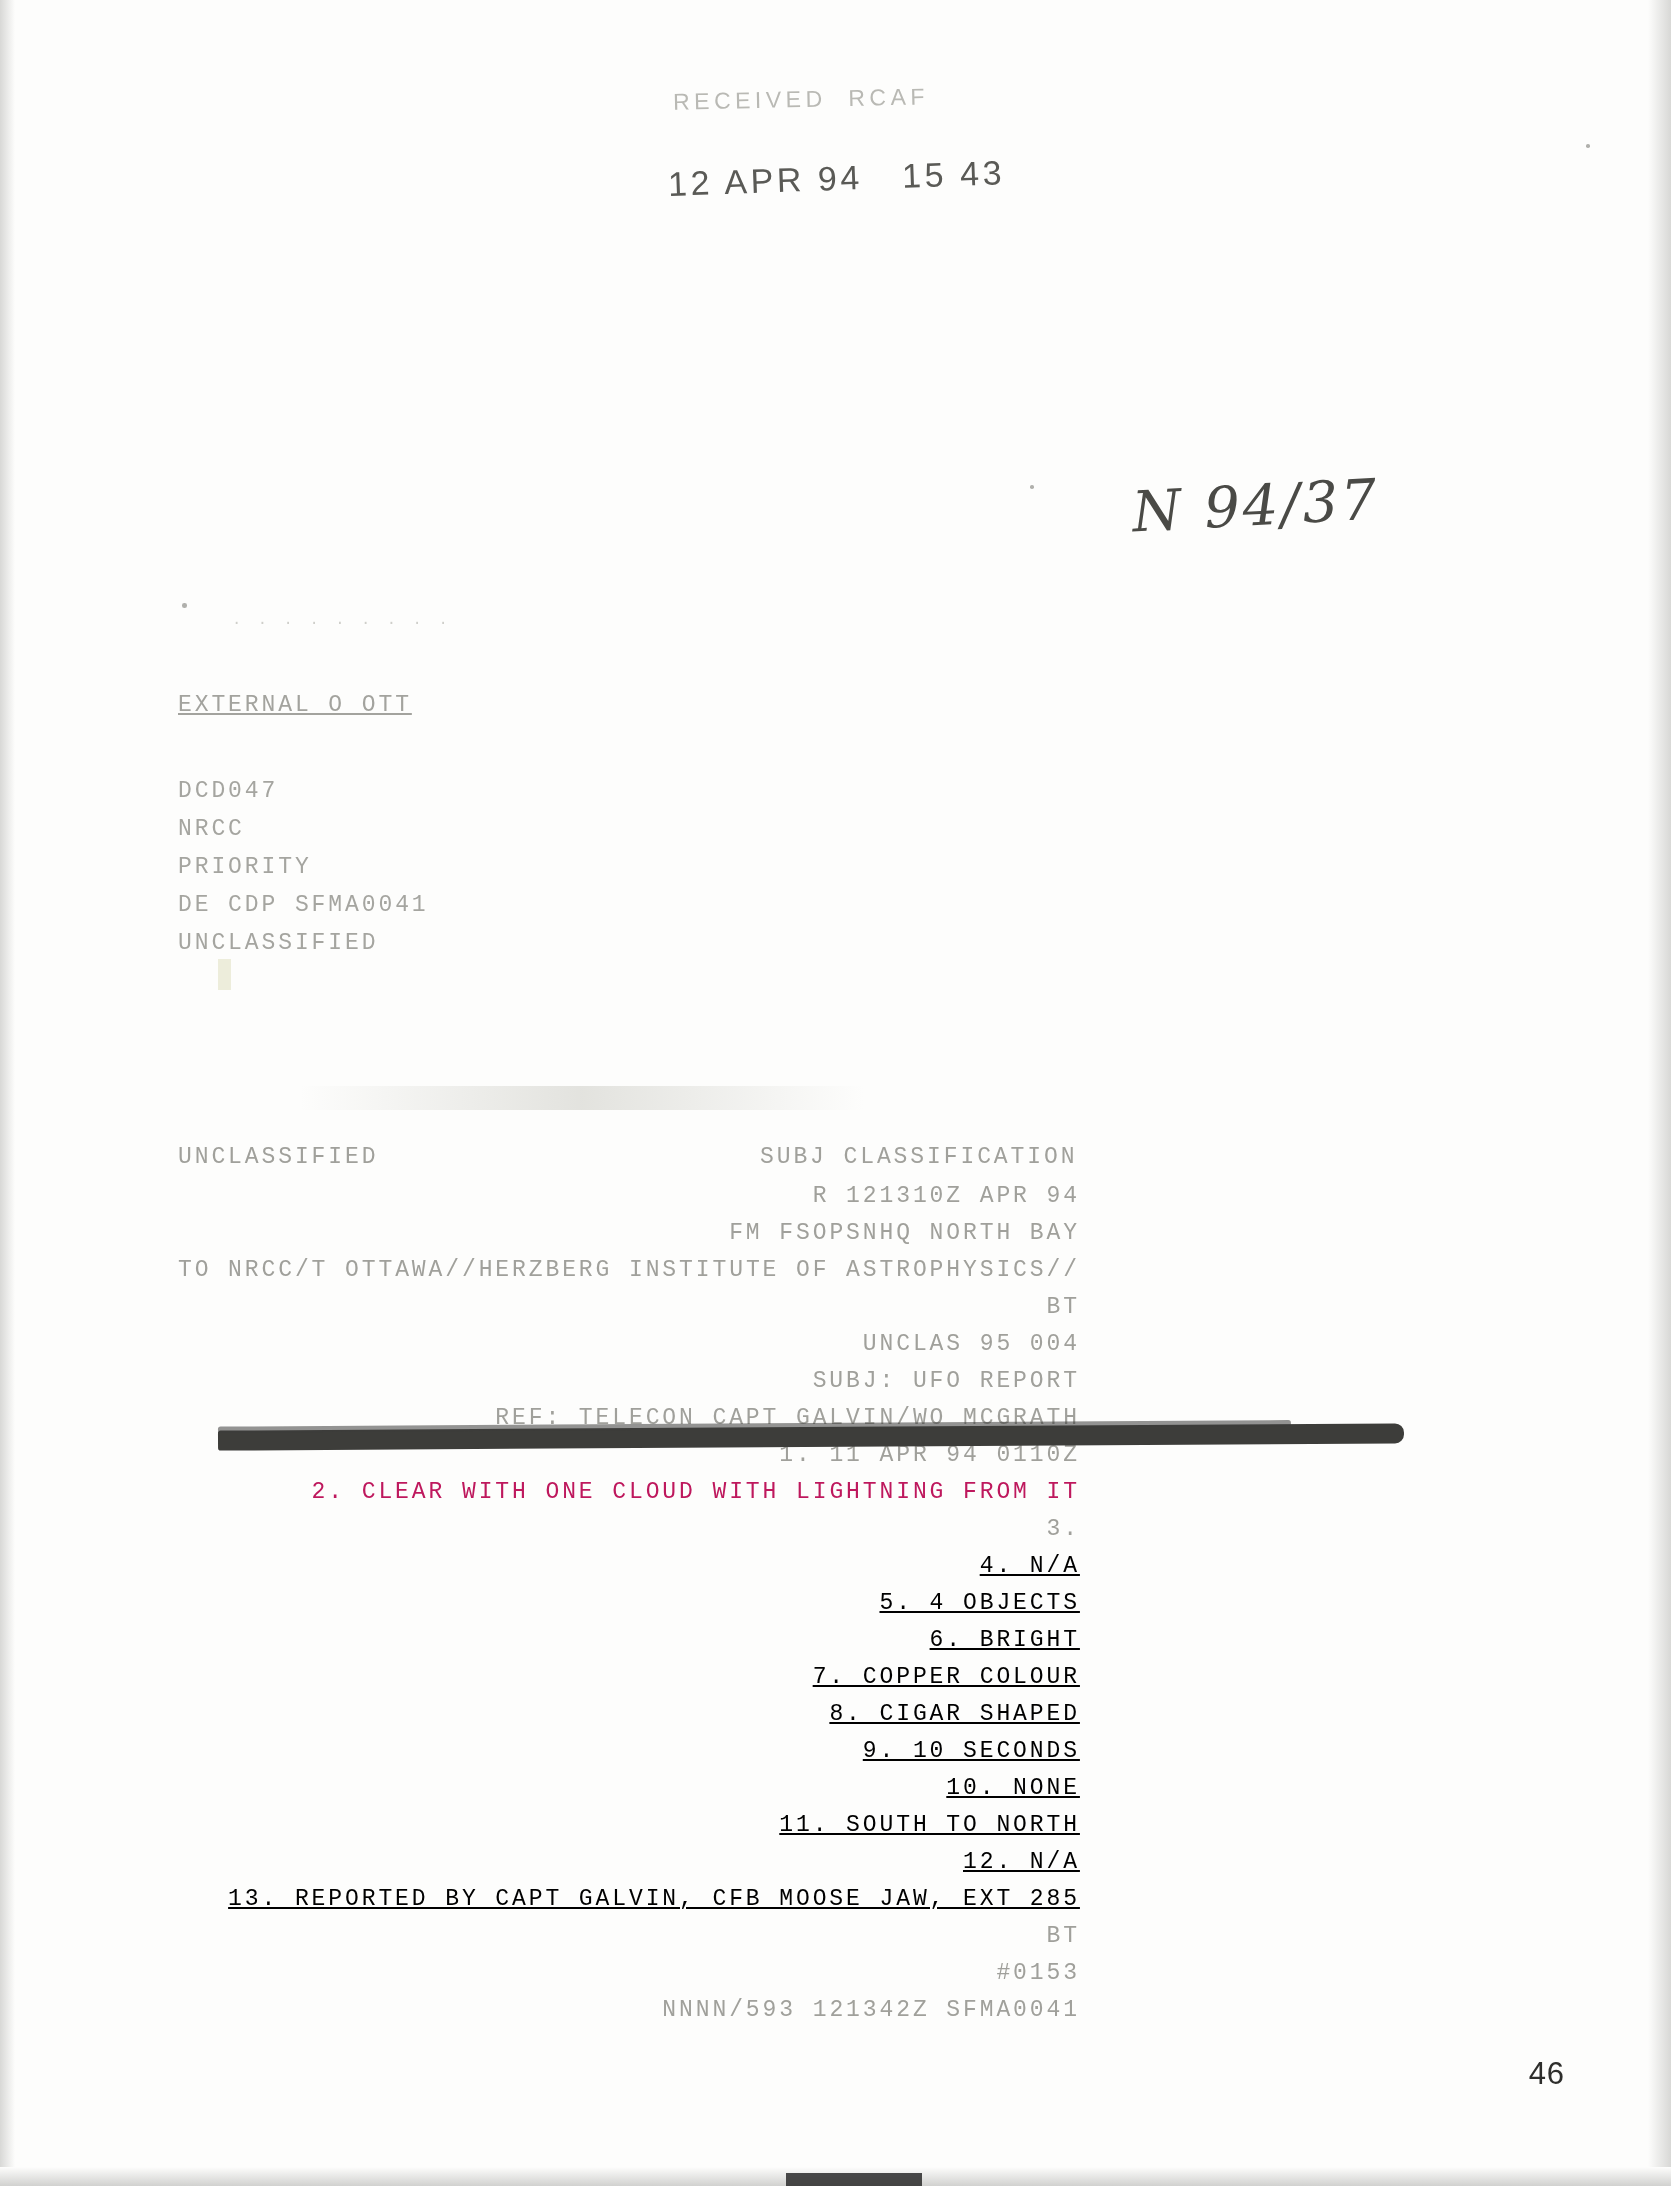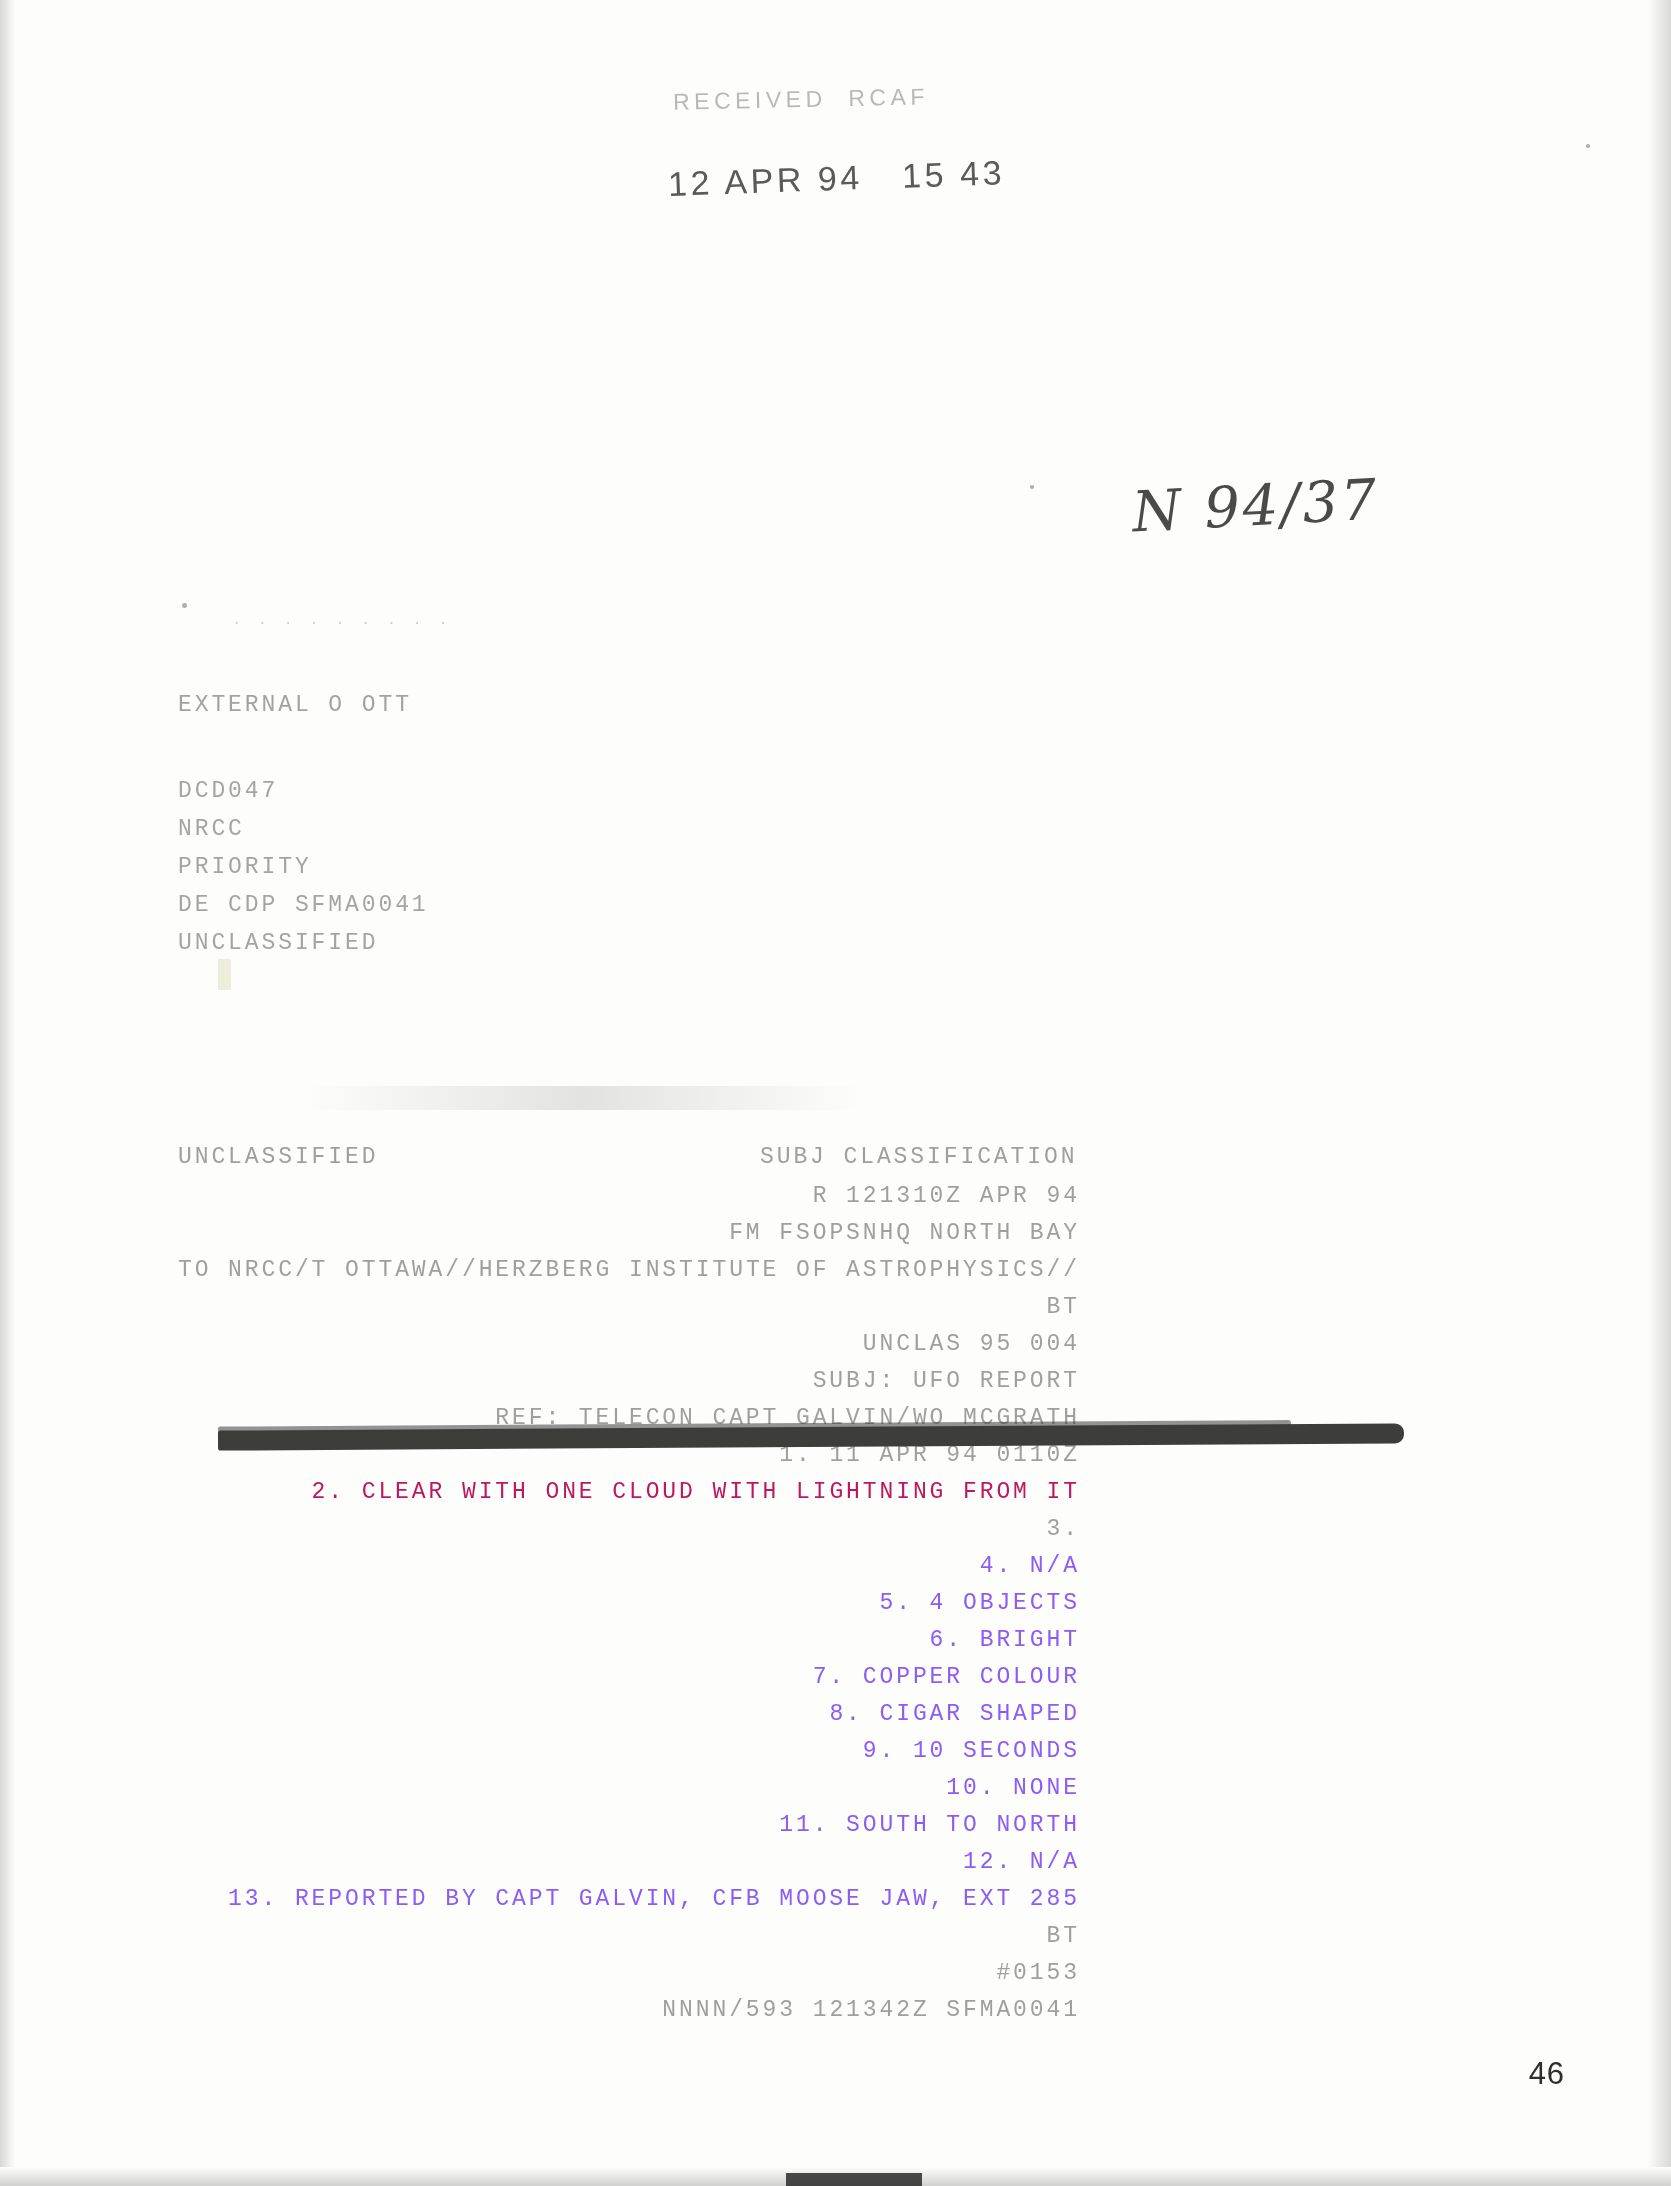--- a/index.html
+++ b/index.html
@@ -103,20 +103,21 @@
   }
 
   
   .header-block {
     position: absolute;
     left: 178px; top: 680px;
     font-size: 23px;
     line-height: 51px;
     color: #a3a39e;
     letter-spacing: 2.9px;
+    text-decoration: underline;
   }
   .addr-block {
     position: absolute;
     left: 178px; top: 772px;
     font-size: 23px;
     line-height: 38px;
     color: #a5a5a0;
     letter-spacing: 2.9px;
   }
 
@@ -156,21 +157,22 @@
     line-height: 37px;
     letter-spacing: 2.9px;
     color: #a0a09b;
     white-space: pre;
     text-align: right;
   }
   .msg-body .strong {
     color: #be185d;
   }
   .msg-body .mid {
-    color: #8b5cf6;
+    color: #000000;
+    text-decoration: underline;
   }
 
   
   .redaction {
     position: absolute;
     left: 218px; top: 1427px;
     width: 1186px; height: 20px;
     background: #3d3d3a;
     border-radius: 2.7px 9px 9px 2.7px;
     transform: rotate(-0.35deg);

